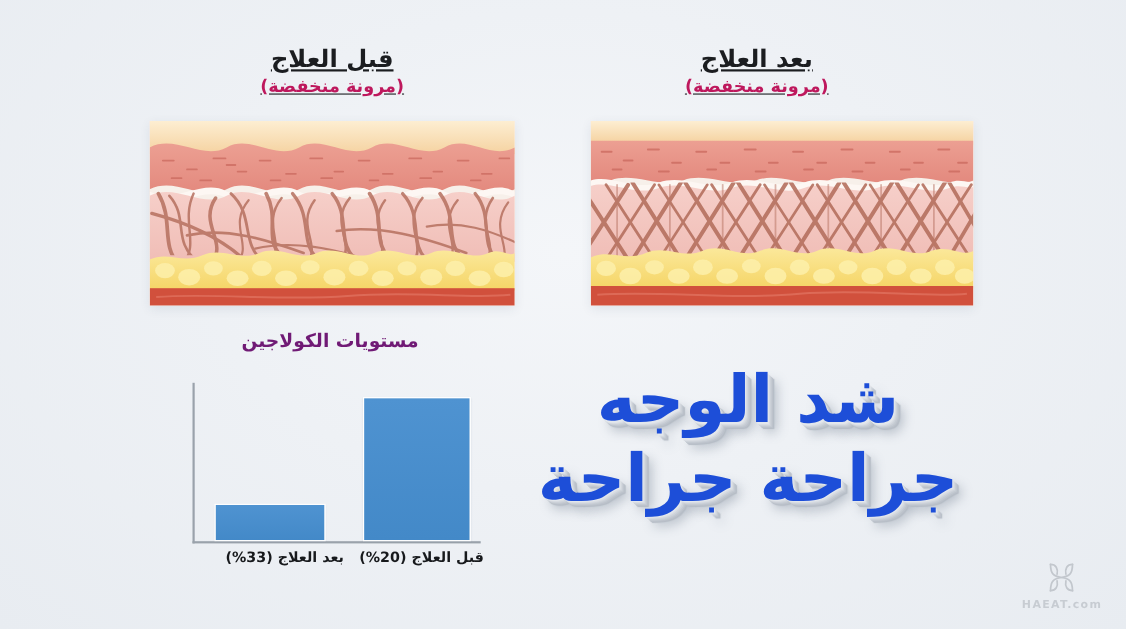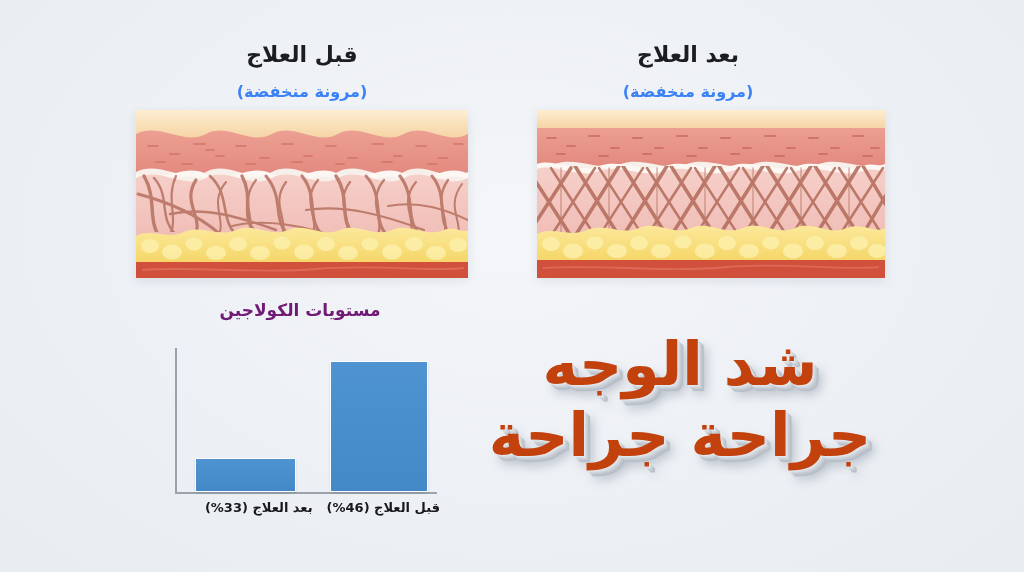--- a/index.html
+++ b/index.html
@@ -8,24 +8,24 @@
     width:1024px;height:572px;overflow:hidden;
     background:radial-gradient(ellipse at 50% 40%, #f4f6f9 0%, #eef1f5 45%, #e8ecf1 100%);
     font-family:"DejaVu Sans","Liberation Sans",sans-serif;
     position:relative;
   }
   .stage{position:absolute;inset:0;}
 
   
   .panel-title{
     position:absolute;text-align:center;direction:rtl;
-    color:#1b1d20;line-height:1.18;
+    color:#1b1d20;line-height:1.18;text-decoration:underline;
   }
   .panel-title .t1{font-size:22px;font-weight:700;letter-spacing:0;display:block;}
-  .panel-title .t2{font-size:16px;font-weight:600;display:block;margin-top:15px;color:#3b82f6;}
+  .panel-title .t2{font-size:16px;font-weight:600;display:block;margin-top:2px;color:#be185d;}
   #title-left{left:136px;top:42px;width:332px;}
   #title-right{left:514px;top:42px;width:348px;}
 
   
   .skin{
     position:absolute;overflow:hidden;
     box-shadow:0 3px 10px rgba(40,60,90,.10);
     background:#fbeadf;
   }
   #skin-before{left:136px;top:110px;width:332px;height:168px;}
@@ -54,21 +54,21 @@
   }
 
   
   #headline{
     position:absolute;left:470px;top:332px;width:420px;
     direction:rtl;text-align:center;
   }
   #headline .line{
     display:block;
     font-size:60px;font-weight:700;line-height:1.08;
-    color:#c2410c;
+    color:#1d4ed8;
     letter-spacing:1px;
     text-shadow:
        1px 1px 0 #e3e7ec,
        2px 2px 0 #d9dde3,
        3px 3px 0 #ced3da,
        4px 4px 0 #c4cad2,
        5px 5px 0 #bcc2cb,
        6px 6px 1px #b5bcc5,
        8px 9px 11px rgba(90,105,125,.40);
   }
@@ -343,24 +343,37 @@
 
   <div id="chart">
     <div class="chart-title">مستويات الكولاجين</div>
     <div class="plot">
       <div class="axis-y"></div>
       <div class="axis-x"></div>
       <div class="bar" style="left:20px;width:99px;height:32px;"></div>
       <div class="bar" style="left:155px;width:96px;height:129px;"></div>
     </div>
     <div class="xlabels">
-      <span>قبل العلاج (46%)</span>
+      <span>قبل العلاج (20%)</span>
       <span>بعد العلاج (33%)</span>
     </div>
   </div>
 
   <div id="headline">
     <span class="line line1">شد الوجه</span>
     <span class="line line2">جراحة جراحة</span>
   </div>
 
+  <div id="watermark">
+    <svg class="mark" width="34" height="34" viewBox="0 0 34 34">
+      <g fill="none" stroke="#8e949c" stroke-width="1.6" stroke-linecap="round" stroke-linejoin="round">
+        <path d="M7,5 C7,14 10,16 17,17 C24,18 27,20 27,29"></path>
+        <path d="M27,5 C27,14 24,16 17,17 C10,18 7,20 7,29"></path>
+        <path d="M7,5 C12,5 14,9 13,14"></path>
+        <path d="M27,5 C22,5 20,9 21,14"></path>
+        <path d="M7,29 C12,29 14,25 13,20"></path>
+        <path d="M27,29 C22,29 20,25 21,20"></path>
+      </g>
+    </svg>
+    <span class="wm-text">HAEAT.com</span>
+  </div>
 
 </div>
 
 </body></html>

